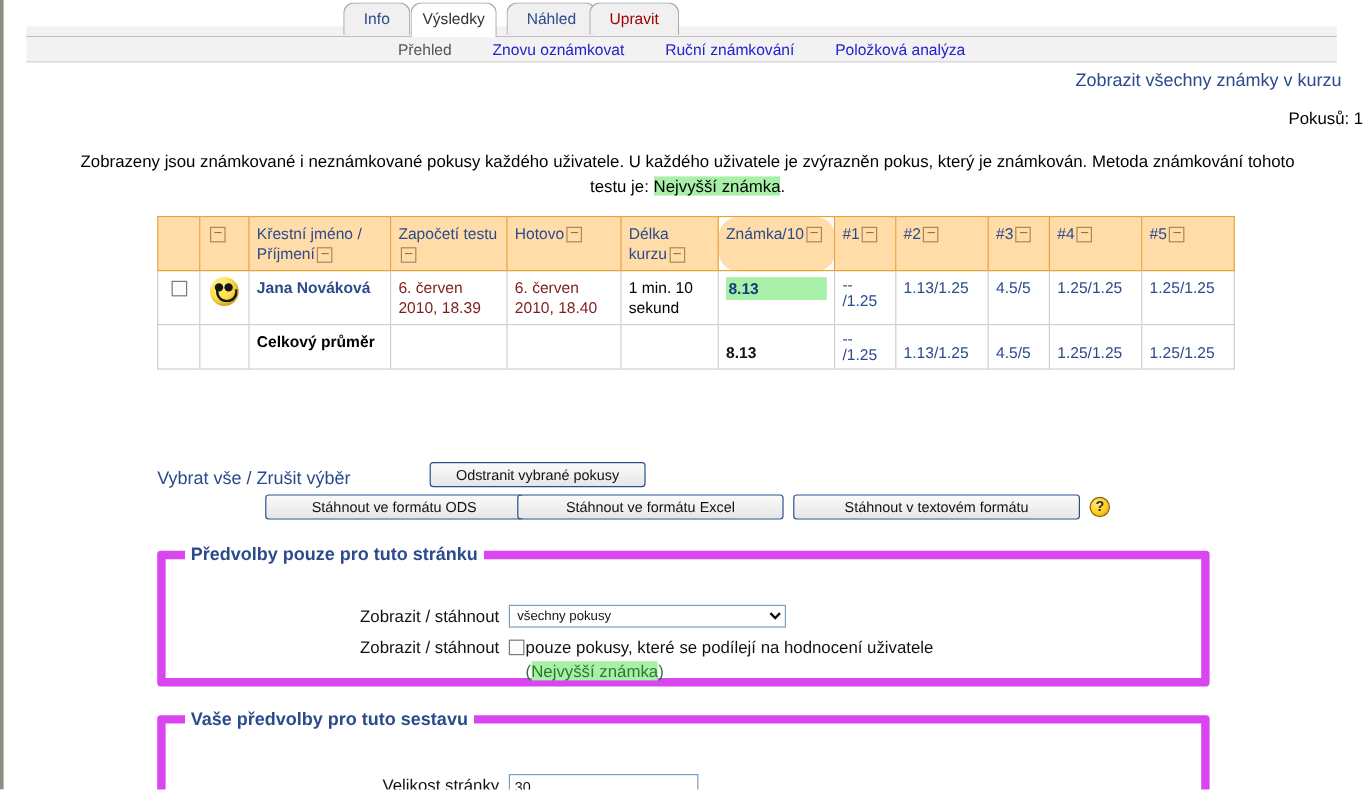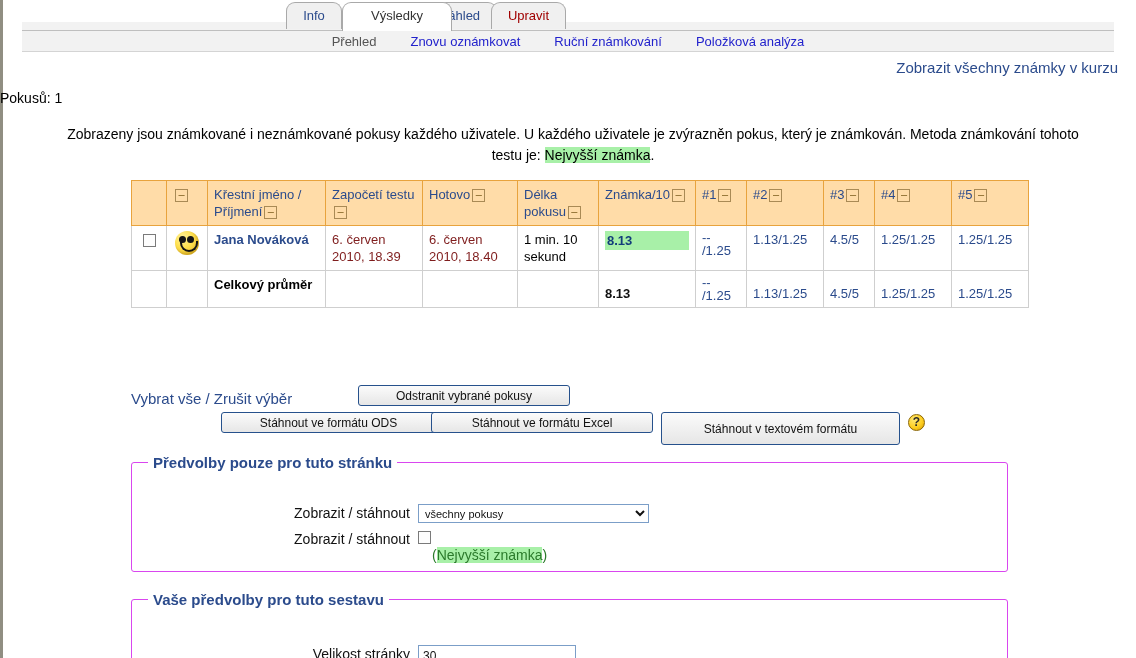--- a/index.html
+++ b/index.html
@@ -65,21 +65,21 @@
   
   #content { position:absolute; left:0; top:52px; width:1136px; }
 
   #all-grades-link {
     position:absolute; right:18px; top:7px;
     color:#2b4b8c; font-size:15px; cursor:pointer;
   }
 
   #attempts-line {
     position:absolute; left:0; top:38px; width:1136px;
-    text-align:left; font-size:14px;
+    text-align:right; font-size:14px;
   }
 
   #intro {
     position:absolute; left:58px; top:72px; width:1030px;
     text-align:center; font-size:14px; line-height:21px;
   }
   .hl { background:#a8f0a8; }
 
   
   #grades-table {
@@ -152,39 +152,39 @@
     border:1px solid #26518c;
     border-radius:3px;
     font-family:"Liberation Sans","DejaVu Sans",sans-serif;
     font-size:12px;
     color:#111;
     padding:3px 10px;
     cursor:pointer;
     box-sizing:border-box;
     text-align:center;
   }
-  #btn-delete { position:absolute; left:358px; top:333px; width:212px; height:21px; }
+  #btn-delete { position:absolute; left:358px; top:333px; width:180px; height:21px; }
   #btn-ods    { position:absolute; left:221px; top:360px; width:215px; height:21px; }
   #btn-excel  { position:absolute; left:431px; top:360px; width:222px; height:21px; }
-  #btn-txt    { position:absolute; left:661px; top:360px; width:239px; height:33px; }
+  #btn-txt    { position:absolute; left:661px; top:360px; width:239px; height:21px; }
 
   #help-icon {
     position:absolute; left:908px; top:362px;
     width:17px; height:17px; border-radius:50%;
     background: radial-gradient(circle at 35% 30%, #ffe875 0%, #ffcf21 55%, #d79b00 100%);
     border:1px solid #8a6400;
     color:#2a2a2a; font-size:12px; font-weight:bold;
     line-height:15px; text-align:center; cursor:pointer;
     box-sizing:border-box;
   }
 
   
   fieldset {
     position:absolute;
-    border:1px solid #d946ef;
+    border:7px solid #d946ef;
     border-radius:3px;
     margin:0; padding:0;
     box-sizing:border-box;
     background:#ffffff;
   }
   legend {
     margin-left:16px;
     padding:0 5px;
     color:#2b4b8c;
     font-size:15px;
@@ -219,21 +219,21 @@
 </style>
 </head>
 <body>
 
 <div id="frame-left"></div>
 <div id="frame-right"></div>
 
 <div id="tabbar">
   <div id="tabbar-strip"></div>
   <div class="tab" id="tab-0" style="left: 264px; width: 56px;">Info</div>
-  <div class="tab active" id="tab-1" style="left: 320px; width: 110px;">Výsledky</div>
+  <div class="tab active" id="tab-1" style="left: 320px; width: 72px;">Výsledky</div>
   <div class="tab" id="tab-2" style="left: 400px; width: 75px;">Náhled</div>
   <div class="tab alt" id="tab-3" style="left: 469px; width: 75px;">Upravit</div>
 </div>
 
 <div id="navrow">
   <div id="navrow-inner">
     <span class="nav-link current">Přehled</span>
     <span class="nav-link">Znovu oznámkovat</span>
     <span class="nav-link">Ruční známkování</span>
     <span class="nav-link">Položková analýza</span>
@@ -253,22 +253,22 @@
   <table id="grades-table">
     <thead>
       <tr>
         <th style="width:22px;"></th>
         <th style="width:28px;">
           <span class="sortbox">–</span>
         </th>
         <th style="width:105px;"><span>Křestní jméno / Příjmení</span><span class="sortbox">–</span></th>
         <th style="width:84px;"><span>Započetí testu</span><span class="sortbox">–</span></th>
         <th style="width:82px;"><span>Hotovo</span><span class="sortbox">–</span></th>
-        <th style="width:68px;"><span>Délka pokusu</span><span class="sortbox">–</span></th>
-        <th style="width:84px;"><span>Známka/10</span><span class="sortbox">–</span></th>
+        <th style="width:68px;"><span>Délka kurzu</span><span class="sortbox">–</span></th>
+        <th style="width:84px;border-radius:16px;"><span>Známka/10</span><span class="sortbox">–</span></th>
         <th style="width:38px;"><span>#1</span><span class="sortbox">–</span></th>
         <th style="width:64px;"><span>#2</span><span class="sortbox">–</span></th>
         <th style="width:38px;"><span>#3</span><span class="sortbox">–</span></th>
         <th style="width:64px;"><span>#4</span><span class="sortbox">–</span></th>
         <th style="width:64px;"><span>#5</span><span class="sortbox">–</span></th>
       </tr>
     </thead>
     <tbody>
 
       <tr>
@@ -337,21 +337,21 @@
     <div class="frow" style="left:116px; top:33px;">
       <span class="flabel" style="width:162px;">Zobrazit / stáhnout</span>
       <select class="sel" style="margin-left:8px; width:231px; height:19px;">
         <option>všechny pokusy</option>
       </select>
     </div>
 
     <div class="frow" style="left:116px; top:59px; width:740px;">
       <span class="flabel" style="width:162px;">Zobrazit / stáhnout</span>
       <span style="margin-left:8px; display:inline-block; width:560px;">
-        <span class="cb" style="margin-right:1px; vertical-align:-2px;"></span>
+        <span class="cb" style="margin-right:1px; vertical-align:-2px;"></span><span class="inline-cb-text">pouze pokusy, které se podílejí na hodnocení uživatele</span>
         <div style="margin-left:14px; margin-top:1px;"><span class="inline-cb-text" style="color:#2b7a2b;">(</span><span class="hl inline-cb-text" style="color:#2b7a2b;">Nejvyšší známka</span><span class="inline-cb-text" style="color:#2b7a2b;">)</span></div>
       </span>
     </div>
   </fieldset>
 
   <fieldset id="fs-report">
     <legend>Vaše předvolby pro tuto sestavu</legend>
 
     <div class="frow" style="left:116px; top:37px;">
       <span class="flabel" style="width:162px;">Velikost stránky</span>

